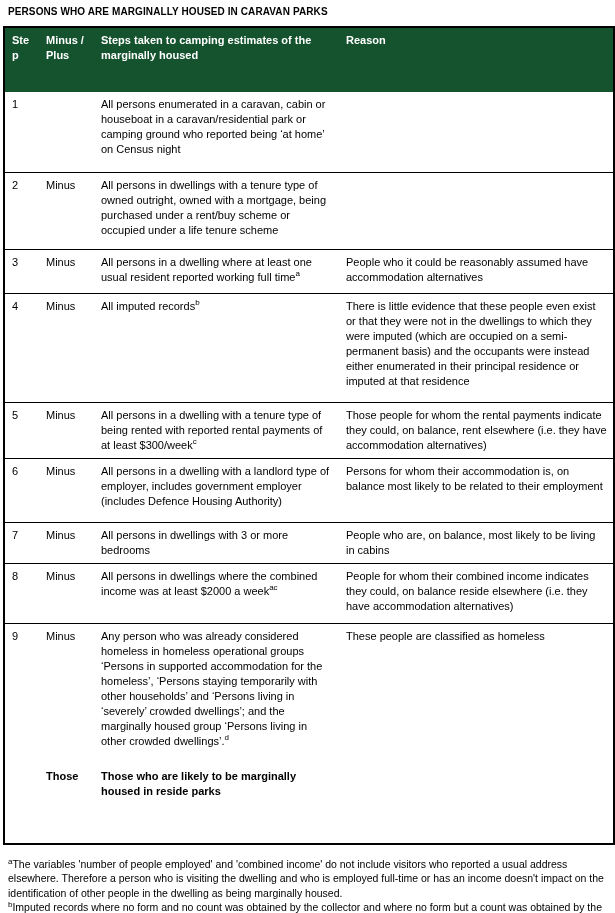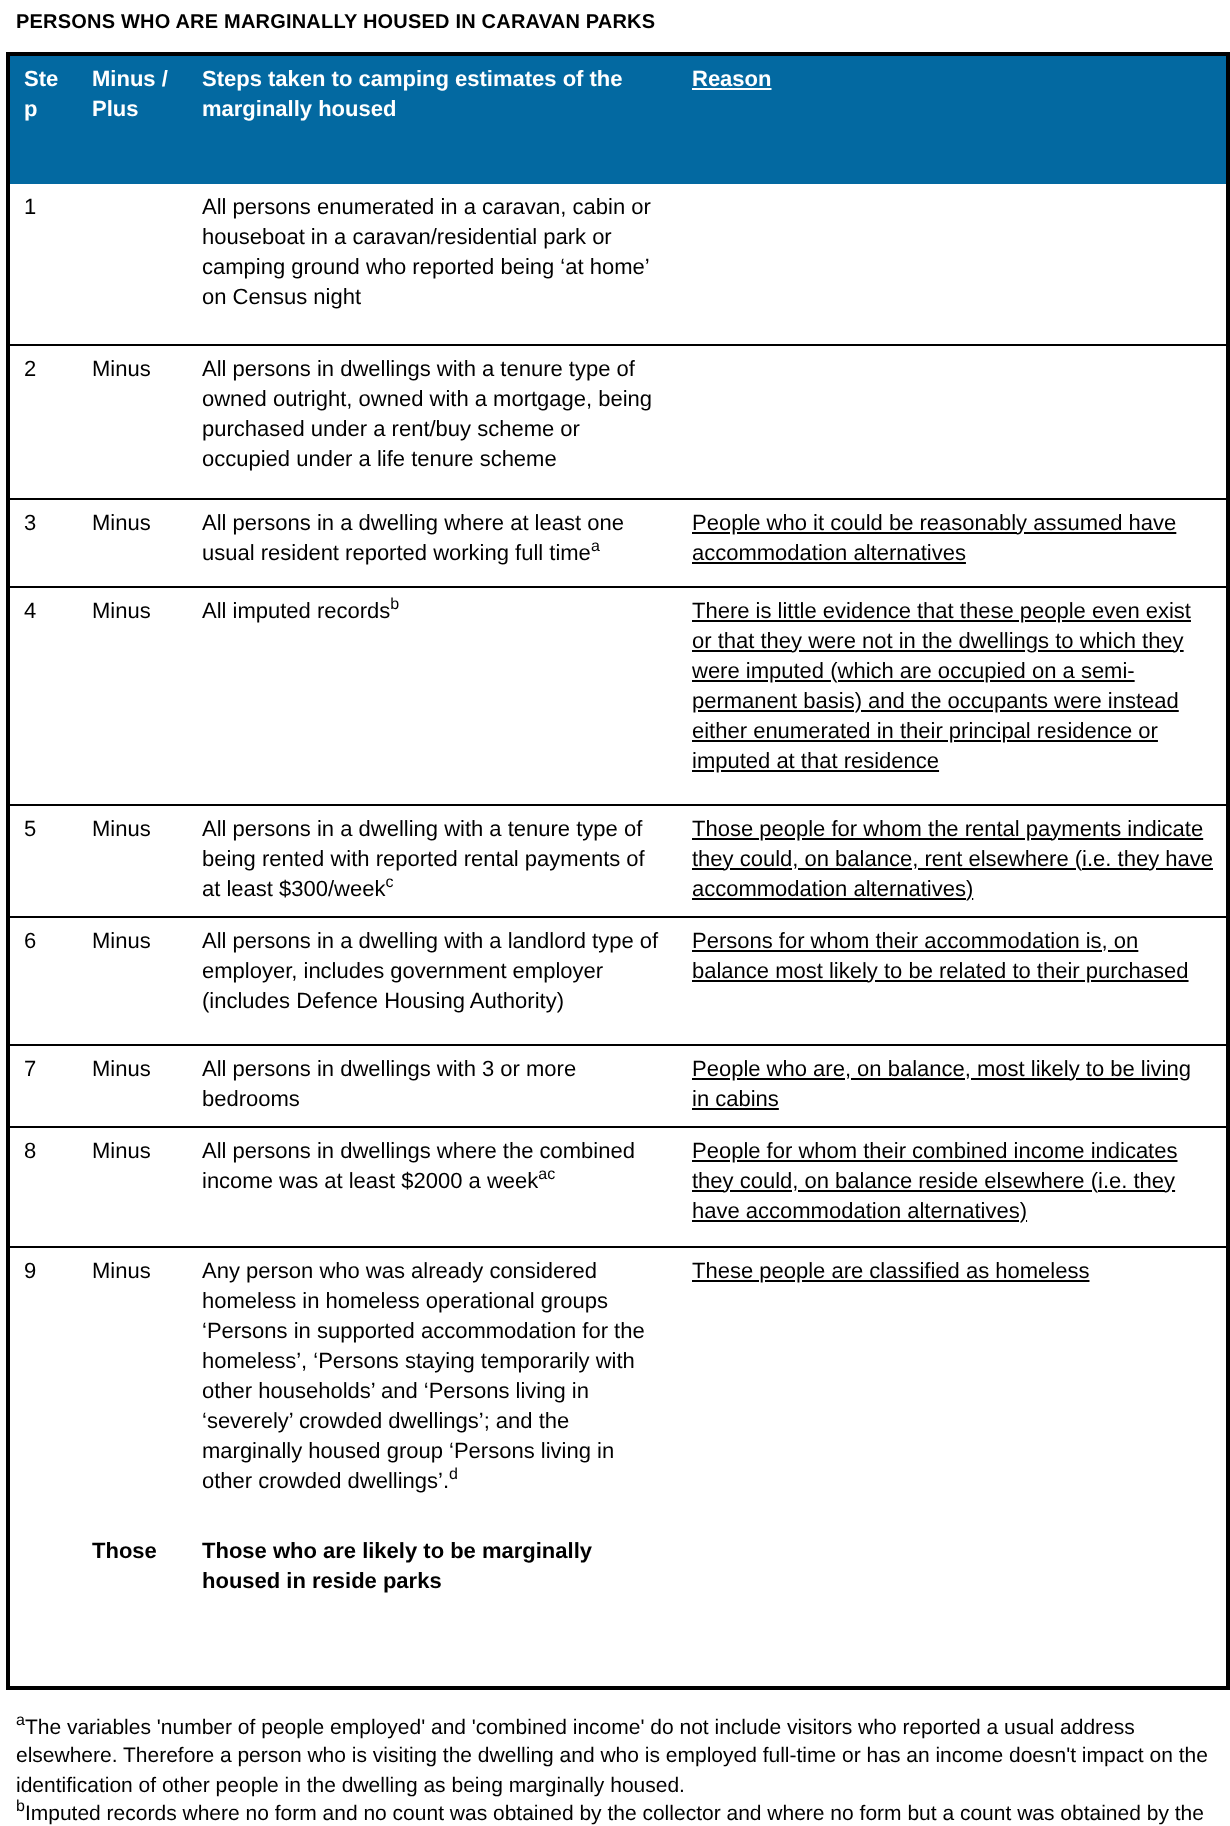--- a/index.html
+++ b/index.html
@@ -35,23 +35,23 @@
     vertical-align: top;
     text-align: left;
     font-size: 11px;
     line-height: 15px;
     padding: 5px 6px 5px 7px;
     word-wrap: break-word;
   }
   .col-step   { width: 35px; }
   .col-op     { width: 55px; margin-top: 12px; }
   .col-steps  { width: 245px; }
-  .col-reason { width: 275px; text-decoration: underline; }
+  .col-reason { width: 275px; }
   thead th {
-    background: #0369a1;
+    background: #14532d;
     color: #ffffff;
     font-weight: bold;
     height: 65px;
     padding-top: 4px;
   }
   thead th .hdr-narrow { display: inline-block; width: 42px; }
   tbody td {
     border-top: 1px solid #000000;
   }
   tbody tr:nth-child(1) td { height: 80px; border-top: none; }
@@ -180,21 +180,21 @@
       <td class="col-step">
         <span>6</span>
       </td>
       <td class="col-op">
         <span>Minus</span>
       </td>
       <td class="col-steps">
         <span>All persons in a dwelling with a landlord type of employer, includes government employer (includes Defence Housing Authority)</span><sup></sup>
       </td>
       <td class="col-reason">
-        <span>Persons for whom their accommodation is, on balance most likely to be related to their purchased</span>
+        <span>Persons for whom their accommodation is, on balance most likely to be related to their employment</span>
       </td>
     </tr>
 
     <tr>
       <td class="col-step">
         <span>7</span>
       </td>
       <td class="col-op">
         <span>Minus</span>
       </td>

